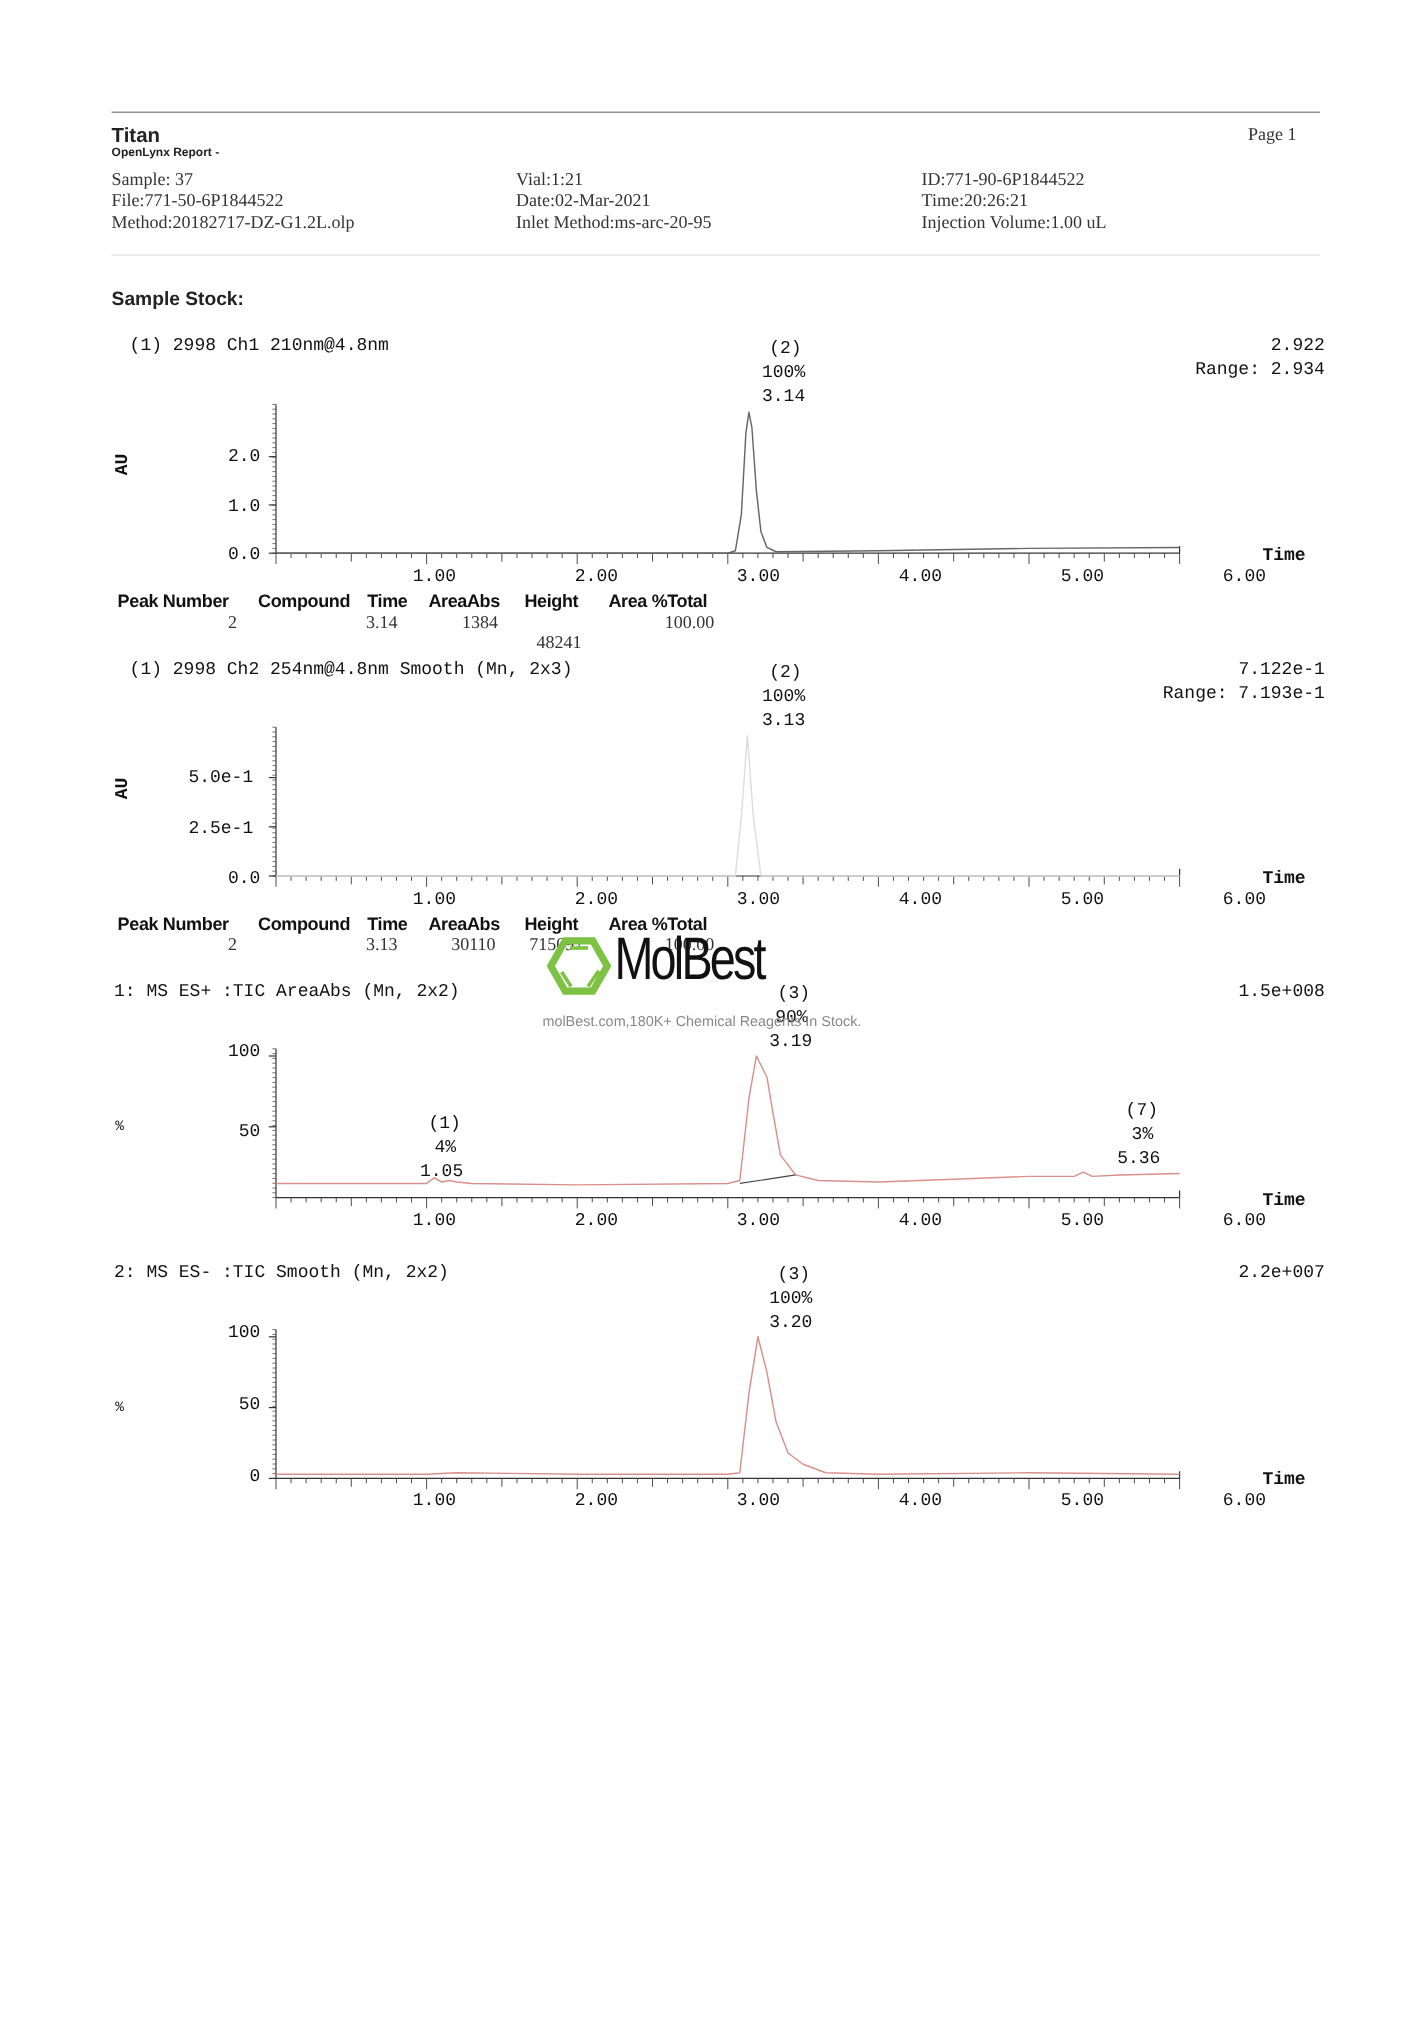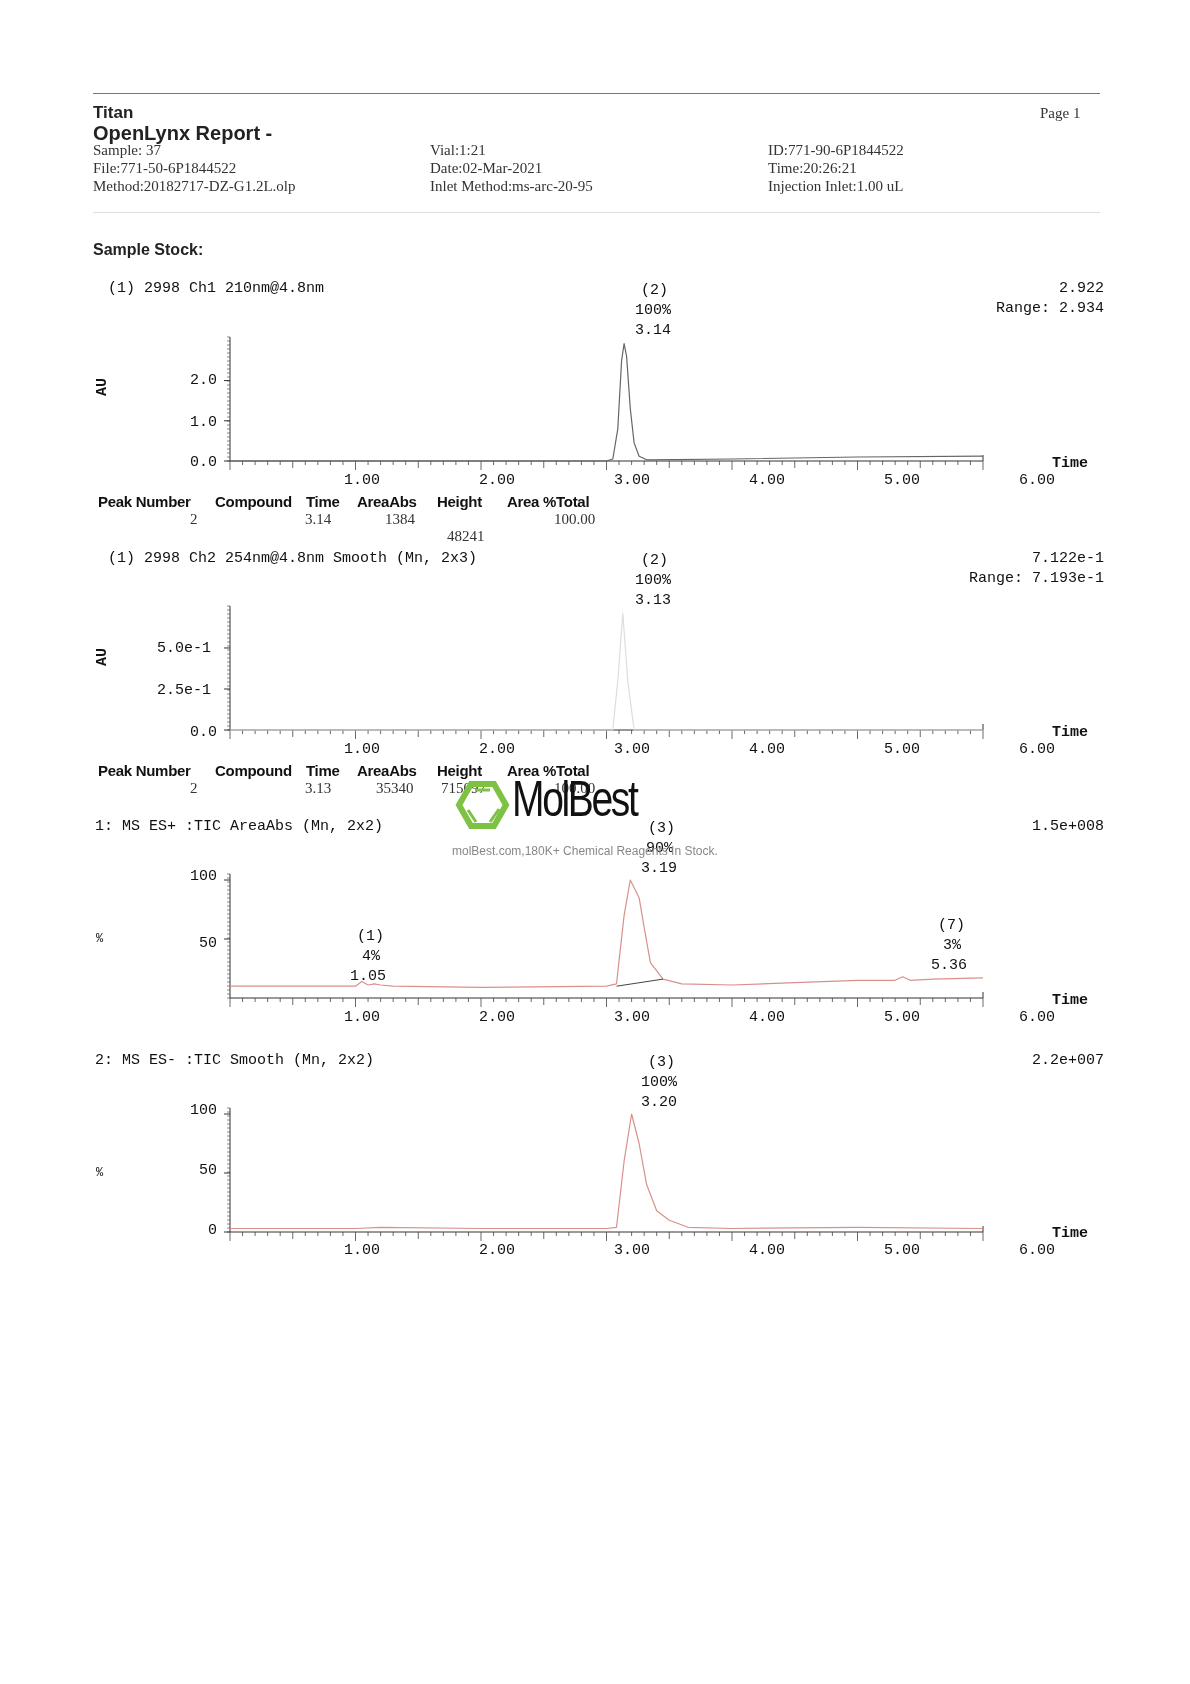--- a/index.html
+++ b/index.html
@@ -15,34 +15,34 @@
   .tbl-val { font-family:"Liberation Serif", "DejaVu Serif", serif; font-size:15px; color:#333; }
   svg { position:absolute; left:0; top:0; overflow:visible; }
   .wm-sub { font-family:"Liberation Sans", "DejaVu Sans", sans-serif; font-size:12px; color:#888; }
   .wm-logo { font-family:"Liberation Sans", "DejaVu Sans", sans-serif; font-size:50px; color:#111; letter-spacing:-3px; transform:scaleX(0.78); transform-origin:left top; }
 </style>
 </head>
 <body>
 
 <div class="hr" style="top:93px;"></div>
 <div class="abs sans-b" style="left:93px; top:103px; font-size:17px;">Titan</div>
-<div class="abs sans-b" style="left:93px; top:122px; font-size:20px;">OpenLynx Report -</div>
+<div class="abs sans-b" style="left:93px; top:122px; font-size:10px;">OpenLynx Report -</div>
 <div class="abs serif" style="left:1040px; top:105px;">Page 1</div>
 
 <div class="abs serif" style="left:93px; top:142px;">Sample: 37</div>
 <div class="abs serif" style="left:93px; top:160px;">File:771-50-6P1844522</div>
 <div class="abs serif" style="left:93px; top:178px;">Method:20182717-DZ-G1.2L.olp</div>
 
 <div class="abs serif" style="left:430px; top:142px;">Vial:1:21</div>
 <div class="abs serif" style="left:430px; top:160px;">Date:02-Mar-2021</div>
 <div class="abs serif" style="left:430px; top:178px;">Inlet Method:ms-arc-20-95</div>
 
 <div class="abs serif" style="left:768px; top:142px;">ID:771-90-6P1844522</div>
 <div class="abs serif" style="left:768px; top:160px;">Time:20:26:21</div>
-<div class="abs serif" style="left:768px; top:178px;">Injection Inlet:1.00 uL</div>
+<div class="abs serif" style="left:768px; top:178px;">Injection Volume:1.00 uL</div>
 
 <div class="hr light" style="top:212px;"></div>
 
 <div class="abs sans-b" style="left:93px; top:241px; font-size:16px;">Sample Stock:</div>
 
 <div class="abs mono-b" style="left:108px; top:280px; font-weight:normal;">(1) 2998 Ch1 210nm@4.8nm</div>
 <div class="abs mono" style="right:86px; top:280px; text-align:right;">2.922</div>
 <div class="abs mono" style="right:86px; top:300px; text-align:right;">Range: 2.934</div>
 <div class="abs mono" style="left:641px; top:282px;">(2)</div>
 <div class="abs mono" style="left:635px; top:302px;">100%</div>
@@ -93,21 +93,21 @@
 
 <div>
   <div class="abs tbl-head" style="left:98px; top:762px;">Peak Number</div>
   <div class="abs tbl-head" style="left:215px; top:762px;">Compound</div>
   <div class="abs tbl-head" style="left:306px; top:762px;">Time</div>
   <div class="abs tbl-head" style="left:357px; top:762px;">AreaAbs</div>
   <div class="abs tbl-head" style="left:437px; top:762px;">Height</div>
   <div class="abs tbl-head" style="left:507px; top:762px;">Area %Total</div>
   <div class="abs tbl-val" style="left:190px; top:780px;">2</div>
   <div class="abs tbl-val" style="left:305px; top:780px;">3.13</div>
-  <div class="abs tbl-val" style="left:376px; top:780px;">35340</div>
+  <div class="abs tbl-val" style="left:376px; top:780px;">30110</div>
   <div class="abs tbl-val" style="left:441px; top:780px;">715097</div>
   <div class="abs tbl-val" style="left:554px; top:780px;">100.00</div>
 </div>
 
 <div class="abs mono" style="left:95px; top:818px;">1: MS ES+ :TIC AreaAbs (Mn, 2x2)</div>
 <div class="abs mono" style="right:86px; top:818px;">1.5e+008</div>
 <div class="abs mono" style="left:648px; top:820px;">(3)</div>
 <div class="abs mono" style="left:646px; top:840px;">90%</div>
 <div class="abs mono" style="left:641px; top:860px;">3.19</div>
 <div class="abs mono" style="left:357px; top:928px;">(1)</div>

